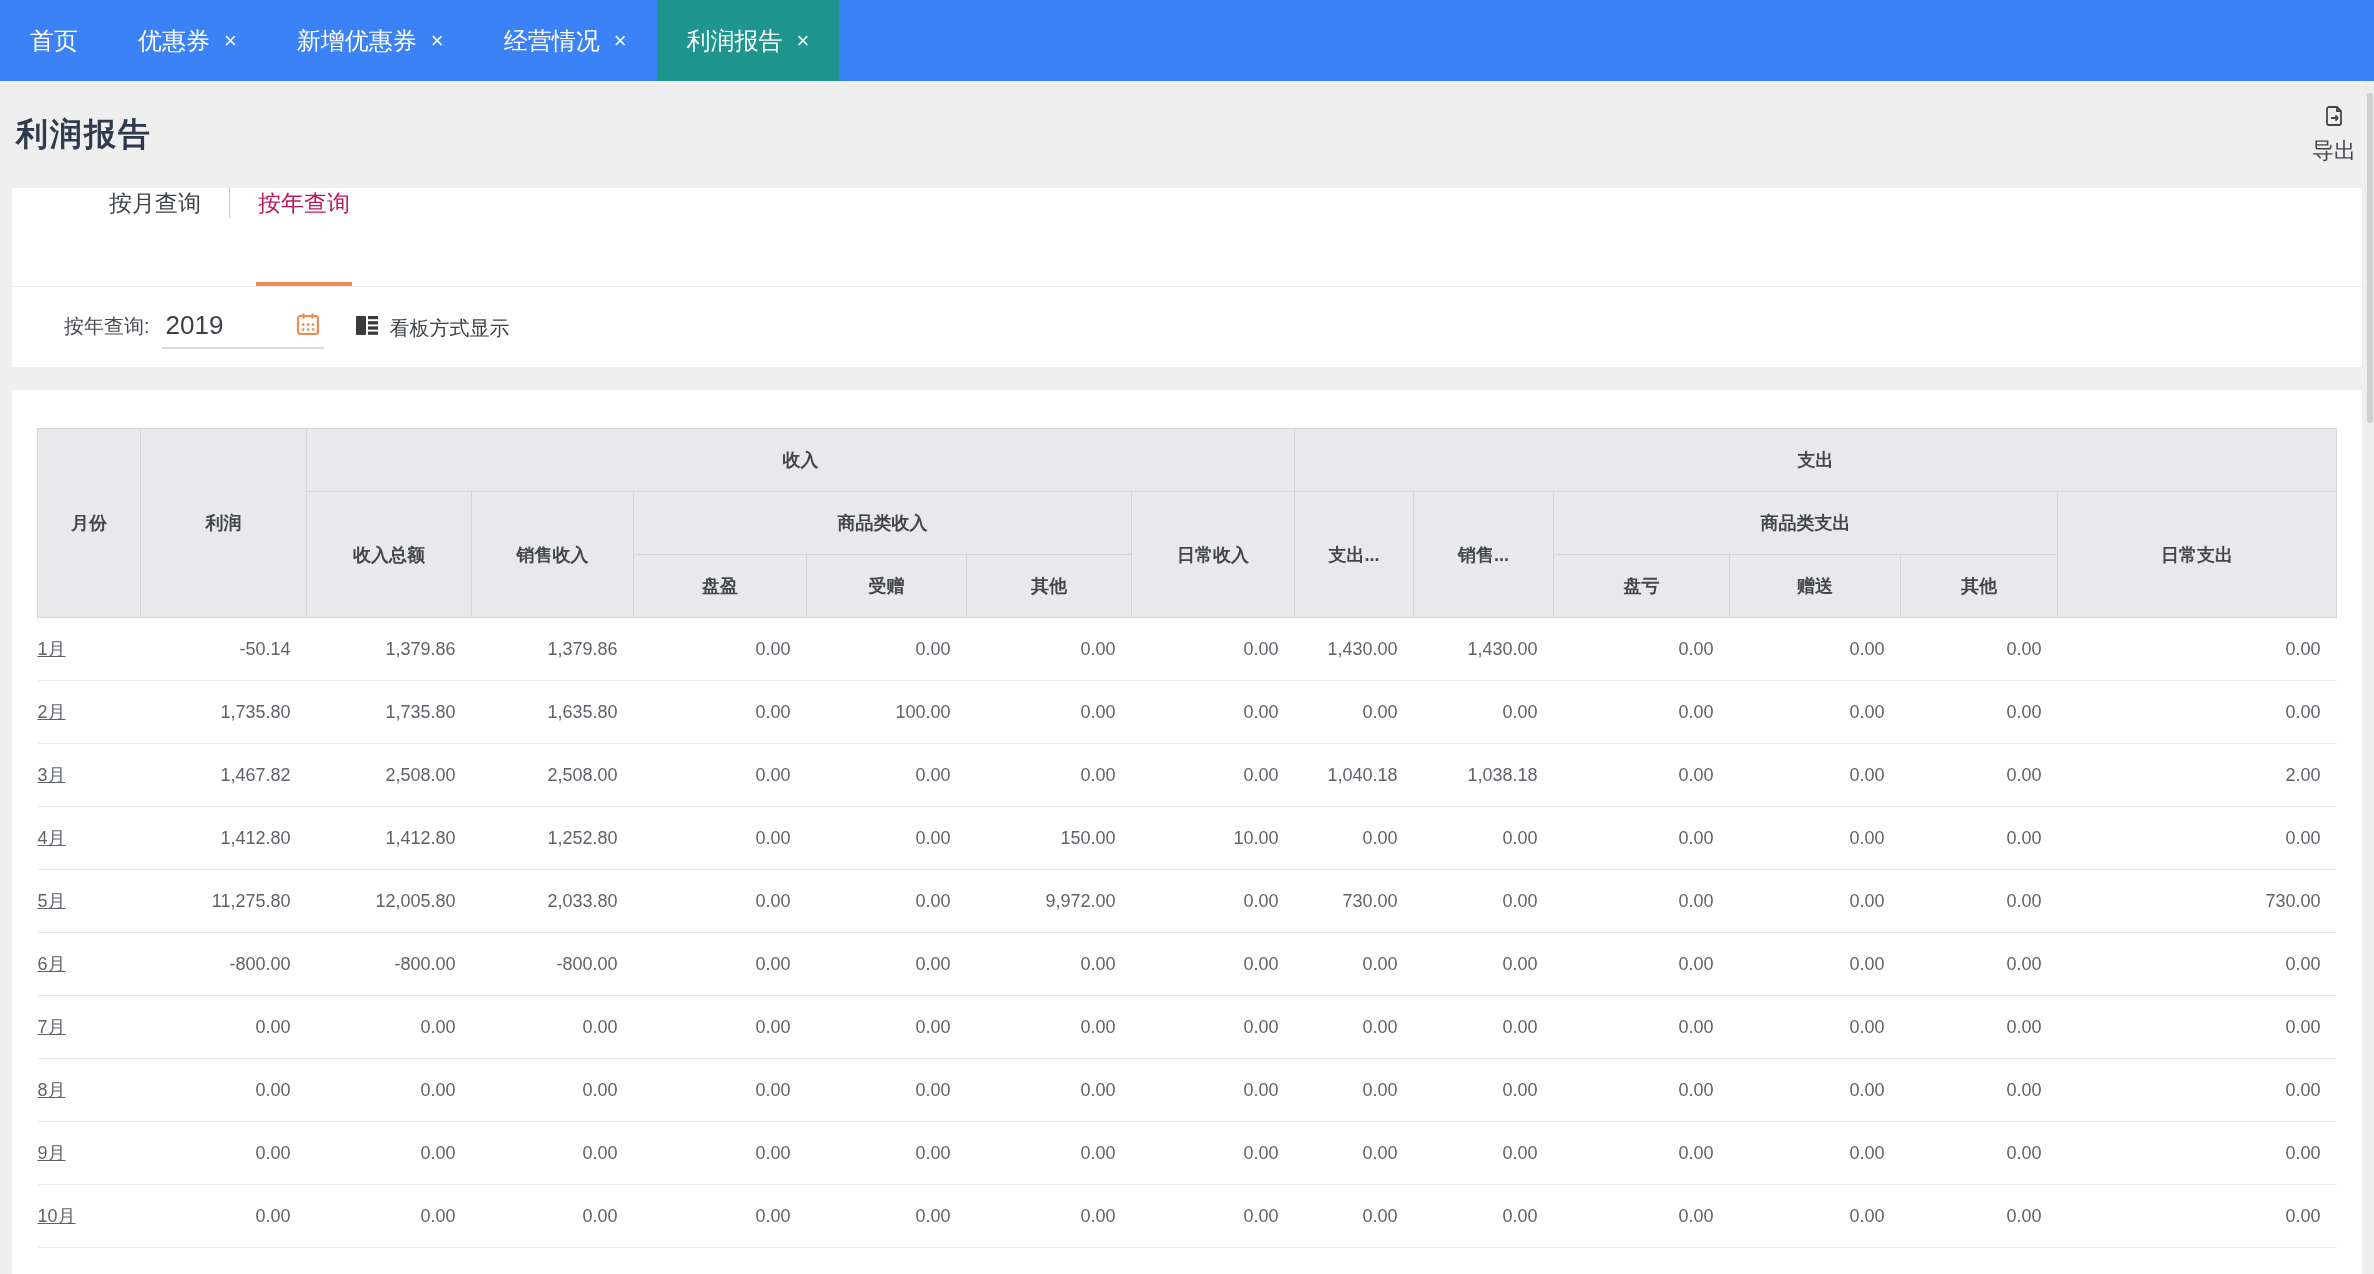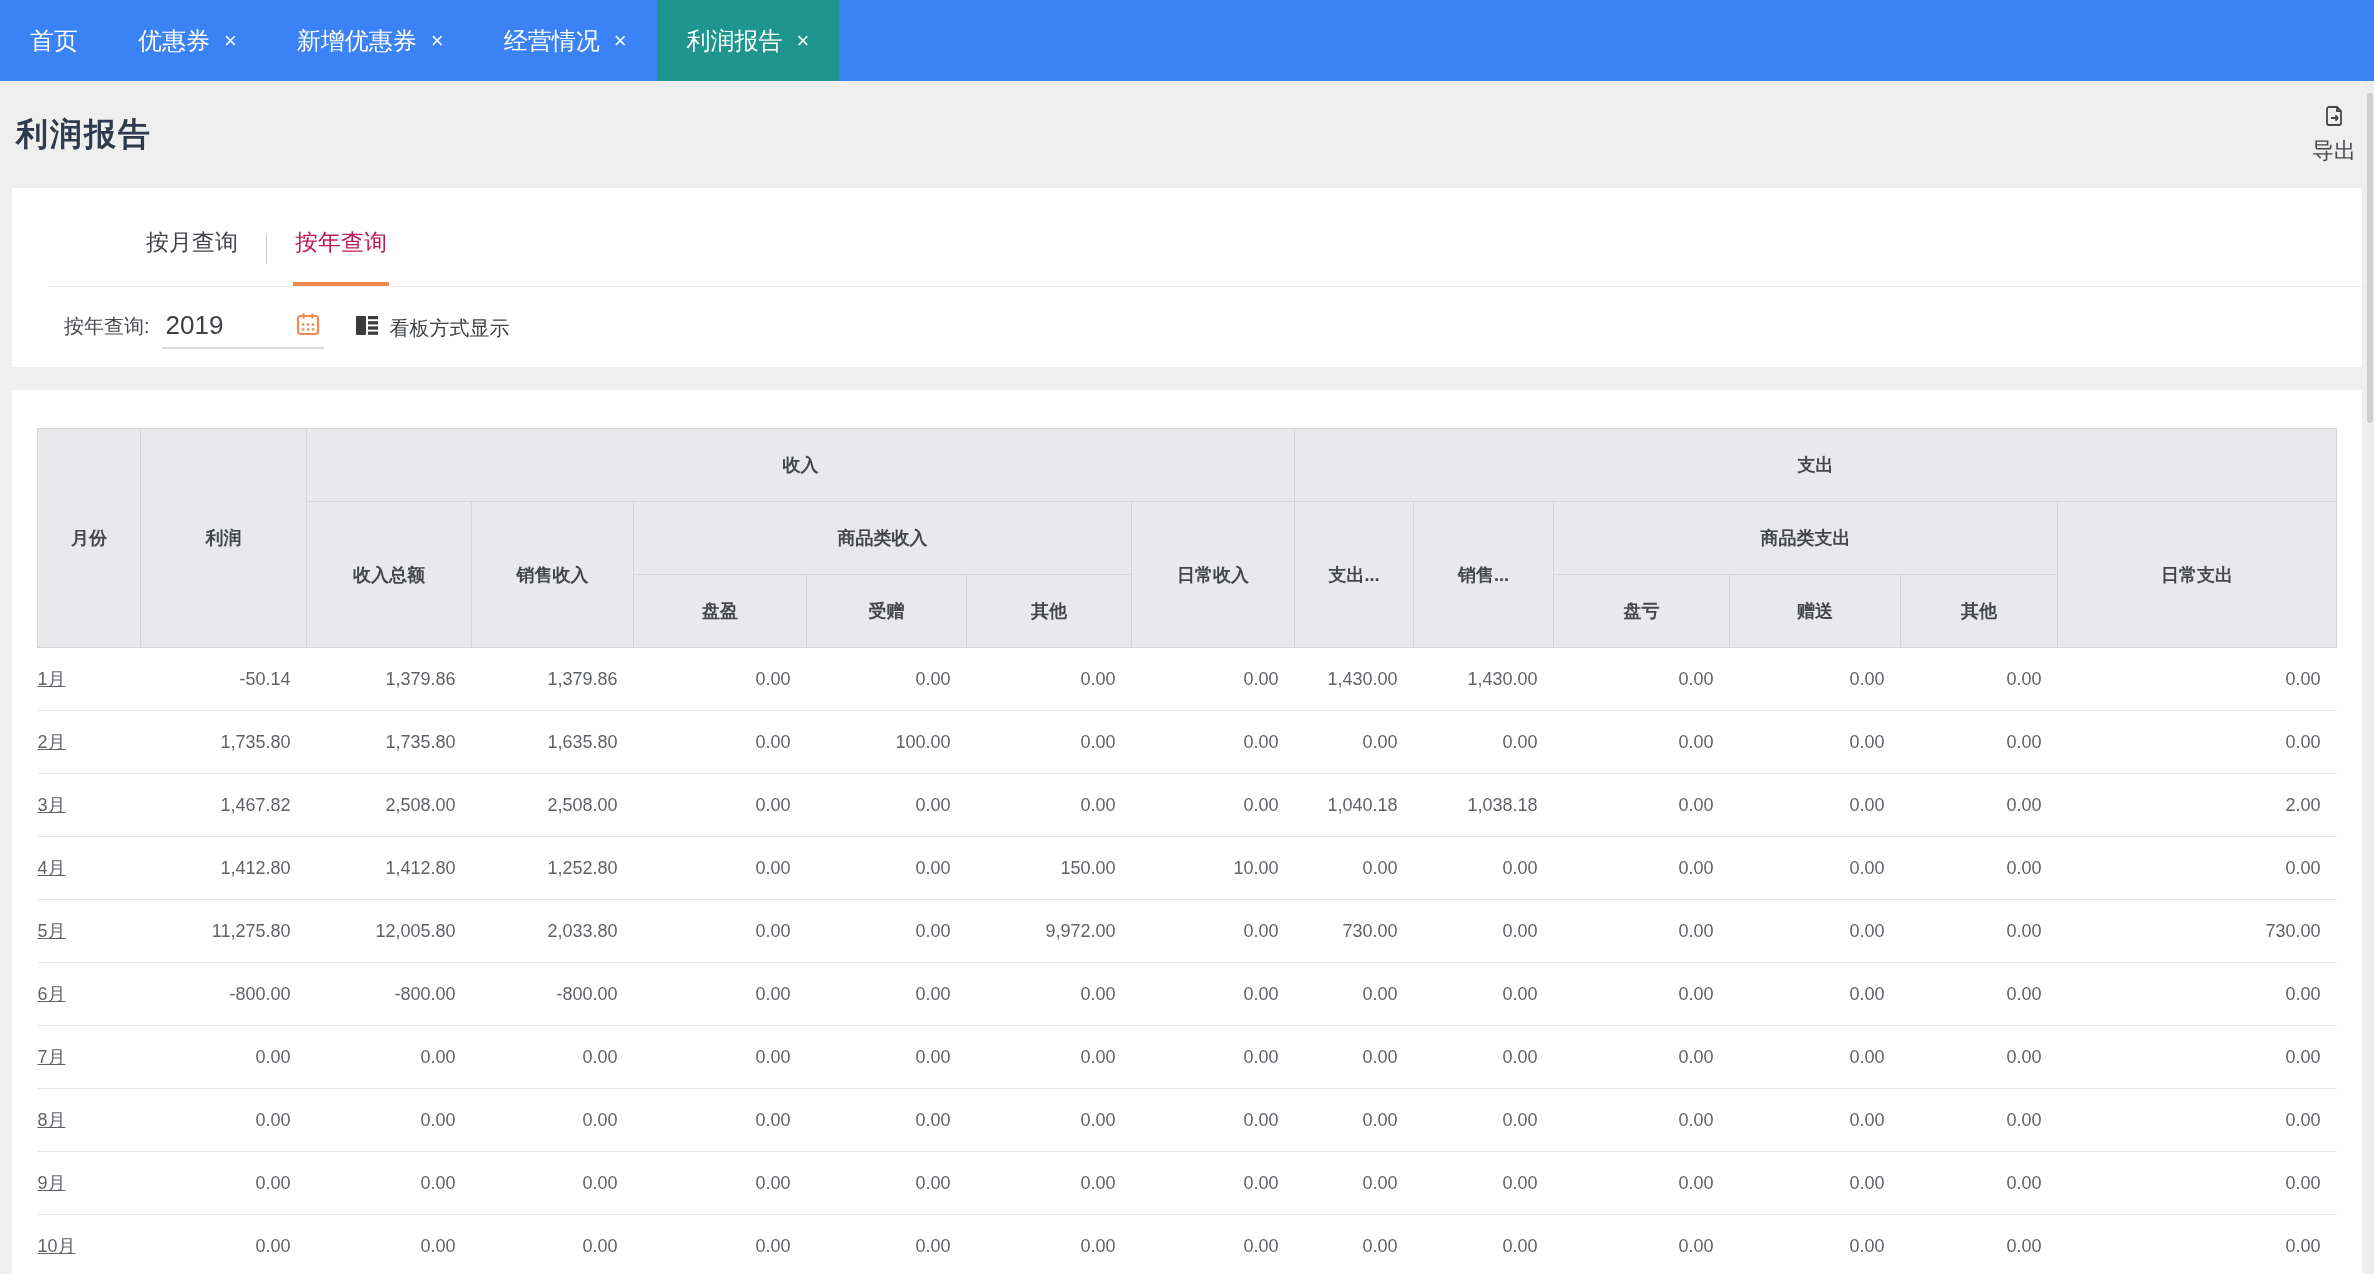--- a/index.html
+++ b/index.html
@@ -15,41 +15,41 @@
 
   
   .page-header { height:107px; display:flex; align-items:center; justify-content:space-between;
                  padding:0 18px 0 16px; }
   .page-title { font-size:32px; font-weight:700; color:#2d3b4d; letter-spacing:2px; }
   .export-btn { display:flex; align-items:center; gap:8px; color:#43464b; font-size:22px; cursor:pointer;flex-direction:column; }
   .export-btn svg { display:block; }
 
   
   .card1 { position:absolute; left:12px; right:12px; top:188px; height:179px; background:#fff; }
-  .subtabs { height:99px; border-bottom:1px solid #ececec; display:flex; align-items:flex-end;
-             padding-left:95px;margin-left:37px; }
+  .subtabs { height:99px; border-bottom:1px solid #ececec; display:flex; 
+             padding-left:95px; }
   .subtab { font-size:23px; color:#3f4348; padding:0 2px 24px 2px; border-bottom:4px solid transparent;
             cursor:pointer; }
   .subtab.active { color:#be185d; border-bottom-color:#f08a4e; }
   .subtab-divider { width:1px; height:30px; background:#ccc; margin:0 26px 22px 26px; }
   .filter-row { height:79px; display:flex; align-items:center; padding-left:52px; }
   .filter-label { font-size:20px; color:#46494e; margin-right:12px; }
   .year-input { width:162px; height:44px; border-bottom:2px solid #dcdcdc; display:flex;
                 align-items:center; justify-content:space-between; cursor:text; }
   .year-value { font-size:26px; color:#3e4146; padding-left:4px; }
   .calendar-icon { margin-right:2px; display:block; }
   .board-btn { display:flex; align-items:flex-end; gap:10px; margin-left:30px; cursor:pointer; }
   .board-label { font-size:20px; color:#3f4246; }
 
   
   .card2 { position:absolute; left:12px; right:12px; top:390px; bottom:-40px; background:#fff;
            padding:38px 25px 0 25px; }
   table { width:100%; border-collapse:collapse; table-layout:fixed; }
   thead th { background:#e9e9eb; border:1px solid #d4d5d7; font-size:18px; font-weight:700;
-             color:#43474c; height:73px; text-align:center; }
+             color:#43474c; height:63px; text-align:center; }
   tbody td { height:63px; border-bottom:1px solid #e8e8e8; font-size:18px; color:#5f6368;
              text-align:right; padding-right:16px; white-space:nowrap; }
   tbody td.c-month { text-align:left; padding-right:0;text-decoration:underline; }
   col.w1{width:103px} col.w2{width:166px} col.w3{width:165px} col.w4{width:162px}
   col.w5{width:173px} col.w6{width:160px} col.w7{width:165px} col.w8{width:163px}
   col.w9{width:119px} col.w10{width:140px} col.w11{width:176px} col.w12{width:171px}
   col.w13{width:157px} col.w14{width:auto}
   thead th.trunc { overflow:hidden; text-overflow:ellipsis; white-space:nowrap; padding:0 6px; }
 
   

